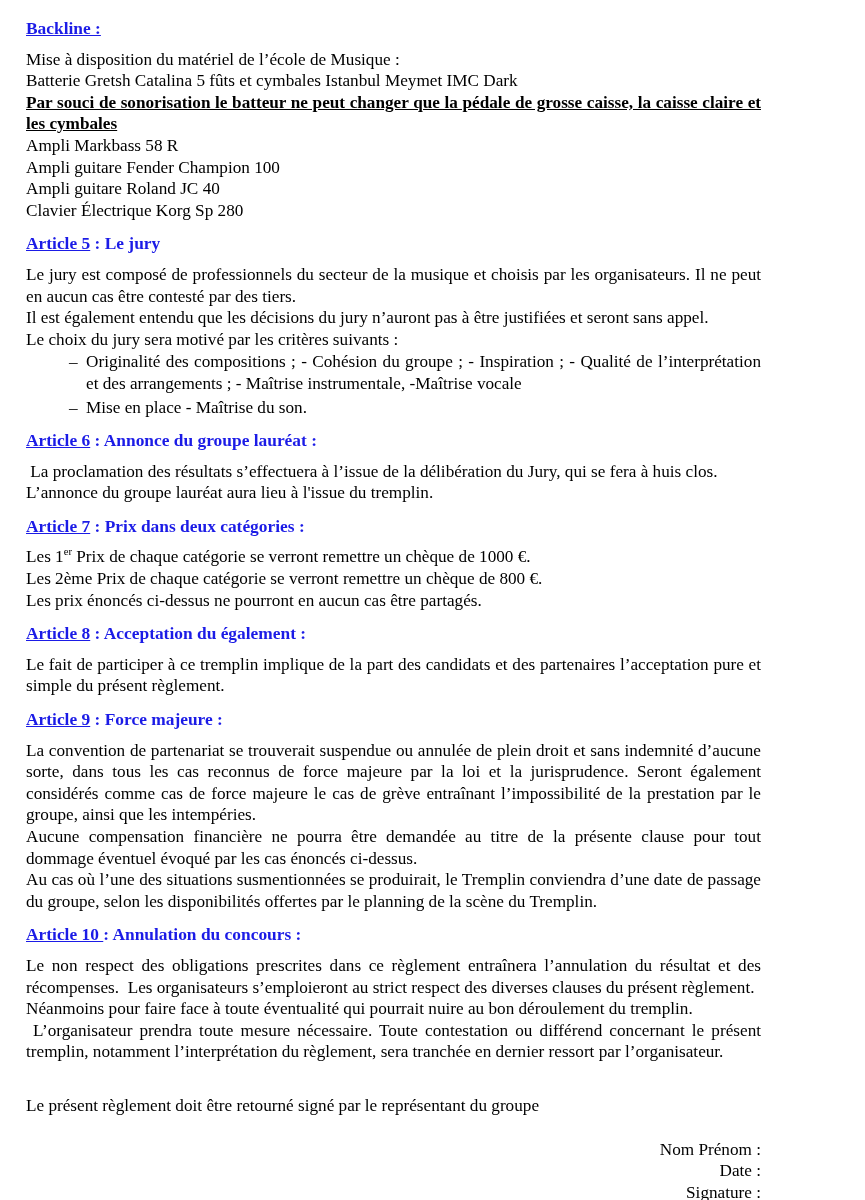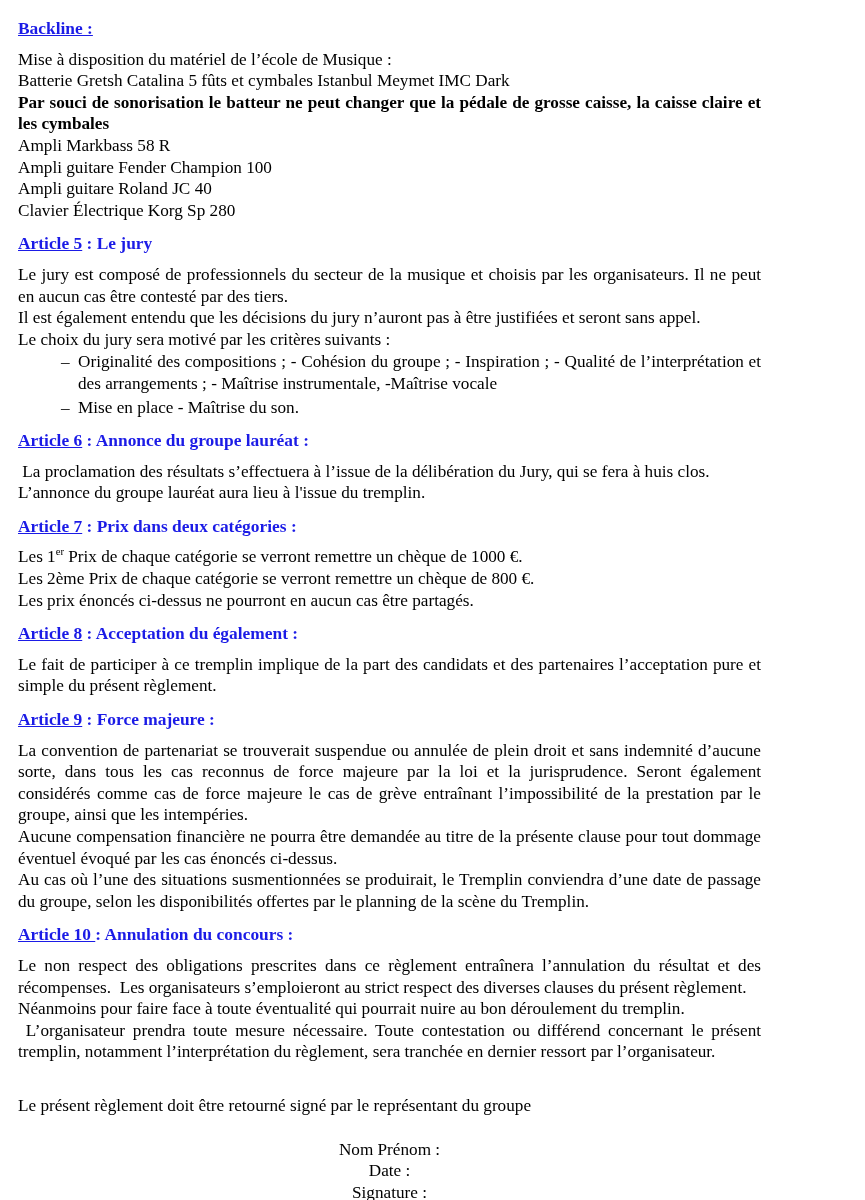--- a/index.html
+++ b/index.html
@@ -1,38 +1,39 @@
 <!DOCTYPE html>
 <html lang="fr"><head>
 <meta charset="utf-8">
 <style>
   html, body { margin: 0; padding: 0; background: #ffffff; }
   .page {
     width: 793px;
     height: 1200px;
     box-sizing: border-box;
-    padding: 6px 32px 0 18px;
+    padding: 6px 32px 0 26px;
     font-family: "Liberation Serif", "DejaVu Serif", serif;
     font-size: 17.2px;
     line-height: 21.6px;
     color: #000000;
     overflow: hidden;
     background: #ffffff;
   }
   p { margin: 0; text-align: justify; }
   .heading {
     font-size: 17.4px;
     font-weight: bold;
     color: #1b1be6;
     margin: 12px 0 9px 0;
     text-align: left;
   }
   .heading .u { text-decoration: underline; }
   .warning {
     font-weight: bold;
+    text-decoration: underline;
   }
   ul.dash-list {
     list-style: none;
     margin: 1px 0 1px 0;
     padding: 0;
   }
   .dash-list li {
     position: relative;
     padding-left: 60px;
     margin: 1px 0 2px 0;
@@ -42,21 +43,21 @@
     position: absolute;
     left: 43px;
     top: 0;
   }
   sup {
     font-size: 0.62em;
     vertical-align: super;
     line-height: 0;
   }
   .closing { margin: 32px 0 22px 0; }
-  .sig p { text-align: center; }
+  .sig p { text-align: right; }
 </style>
 </head>
 <body>
 
 <div class="page">
 
   <section>
     <p class="heading"><span class="u">Backline :</span></p>
     <p>Mise à disposition du matériel de l’école de Musique :</p>
     <p>Batterie Gretsh Catalina 5 fûts et cymbales Istanbul Meymet IMC Dark</p>

